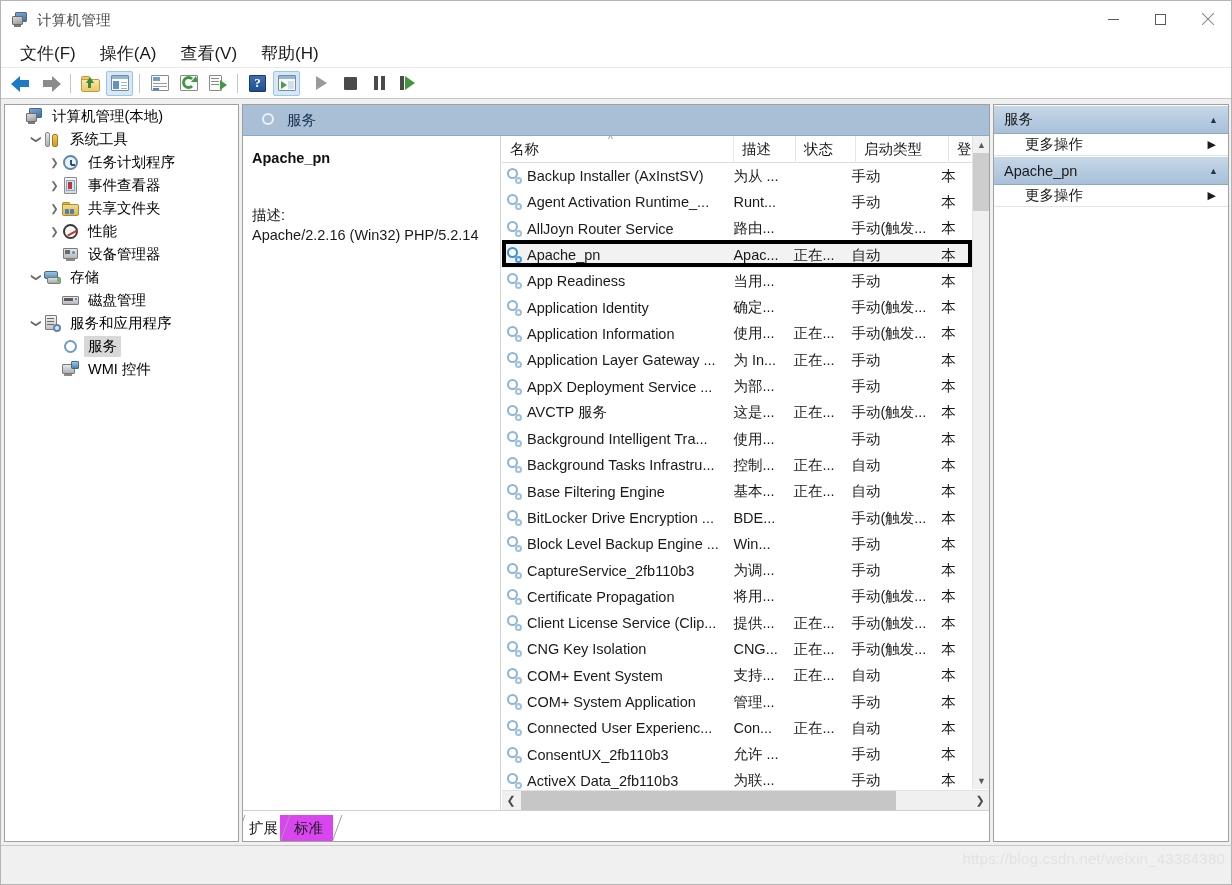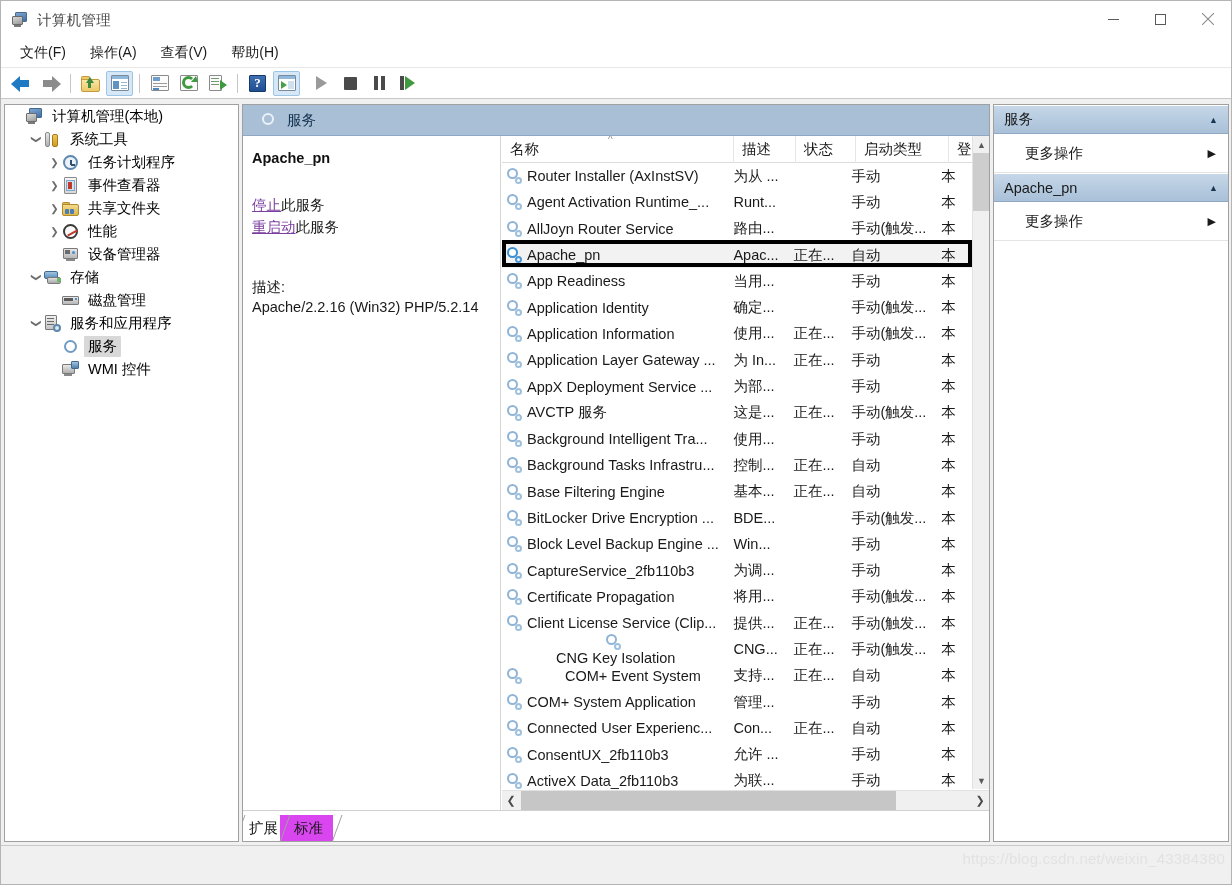--- a/index.html
+++ b/index.html
@@ -57,21 +57,21 @@
 
   
   #menubar {
     position: absolute; left: 0; top: 38px;
     width: 1230px; height: 29px;
     background: #ffffff;
     display: flex; align-items: center;
     border-bottom: 1px solid #e8e8e8;
   }
   .menu-item {
-    font-size: 14px; color: #1a1a1a;
+    font-size: 17px; color: #1a1a1a;
     padding: 3px 10px; margin-left: 4px;
     white-space: nowrap;
     text-align: center;
   }
   .menu-item:first-child { margin-left: 9px; }
 
   
   #toolbar {
     position: absolute; left: 0; top: 67px;
     width: 1230px; height: 31px;
@@ -486,21 +486,21 @@
   }
   .act-group-head {
     height: 29px; display: flex; align-items: center;
     justify-content: space-between; padding: 0 10px;
     background: linear-gradient(#c6d7e8,#a8c0d8);
     border-top: 1px solid #ffffff; border-bottom: 1px solid #8fa9c4;
     font-size: 14.5px; color: #1a1a1a;
   }
   .act-caret { font-size: 9px; color: #1a3550; }
   .act-item {
-    height: 39px; display: flex; align-items: center;
+    height: 22px; display: flex; align-items: center;
     justify-content: space-between; padding: 0 12px 0 31px;
     font-size: 14.5px; color: #1a1a1a;
     border-bottom: 1px solid #e4e4e4;
   }
   .act-arrow { font-size: 11px; color: #1a1a1a; }
 
   
   #statusbar {
     position: absolute; left: 0; bottom: 0;
     width: 1230px; height: 39px;
@@ -770,24 +770,20 @@
     <div id="centerpane">
       <div id="center-header">
         <div class="hico">
             <div class="g"></div>
           </div>
         <div class="htxt">服务</div>
       </div>
 
       <div id="detail">
         <div class="dtitle">Apache_pn</div>
-        <div class="dlinks">
-          <div><span class="dlink">停止</span><span>此服务</span></div>
-          <div><span class="dlink">重启动</span><span>此服务</span></div>
-        </div>
         <div class="ddesc-label">描述:</div>
         <div class="ddesc-body">Apache/2.2.16 (Win32) PHP/5.2.14</div>
       </div>
 
       <div id="listwrap">
         <div id="listhead">
             <div class="lh" style="width: 232px;">
               <span>名称</span>
               <span class="lh-sortmark">^</span>
             </div>
@@ -804,21 +800,21 @@
               <span>登</span>
             </div>
           </div>
         <div id="listrows">
             <div class="lrow">
               <div class="cell cell-name" style="width: 232px;">
                 <span class="svc-ico">
                   <span class="ring"></span>
                   <span class="cog"></span>
                 </span>
-                <span>Router Installer (AxInstSV)</span>
+                <span>Backup Installer (AxInstSV)</span>
               </div>
               <div class="cell" style="width: 62px;">为从 ...</div>
               <div class="cell" style="width: 60px;"></div>
               <div class="cell" style="width: 93px;">手动</div>
               <div class="cell" style="width: 40px;">本</div>
             </div>
             <div class="lrow">
               <div class="cell cell-name" style="width: 232px;">
                 <span class="svc-ico">
                   <span class="ring"></span>
@@ -1033,34 +1029,34 @@
                   <span class="cog"></span>
                 </span>
                 <span>Client License Service (Clip...</span>
               </div>
               <div class="cell" style="width: 62px;">提供...</div>
               <div class="cell" style="width: 60px;">正在...</div>
               <div class="cell" style="width: 93px;">手动(触发...</div>
               <div class="cell" style="width: 40px;">本</div>
             </div>
             <div class="lrow">
-              <div class="cell cell-name" style="width: 232px; flex-direction: column;">
+              <div class="cell cell-name" style="width: 232px;">
                 <span class="svc-ico">
                   <span class="ring"></span>
                   <span class="cog"></span>
                 </span>
                 <span>CNG Key Isolation</span>
               </div>
               <div class="cell" style="width: 62px;">CNG...</div>
               <div class="cell" style="width: 60px;">正在...</div>
               <div class="cell" style="width: 93px;">手动(触发...</div>
               <div class="cell" style="width: 40px;">本</div>
             </div>
             <div class="lrow">
-              <div class="cell cell-name" style="width: 232px; gap: 38px;">
+              <div class="cell cell-name" style="width: 232px;">
                 <span class="svc-ico">
                   <span class="ring"></span>
                   <span class="cog"></span>
                 </span>
                 <span>COM+ Event System</span>
               </div>
               <div class="cell" style="width: 62px;">支持...</div>
               <div class="cell" style="width: 60px;">正在...</div>
               <div class="cell" style="width: 93px;">自动</div>
               <div class="cell" style="width: 40px;">本</div>

